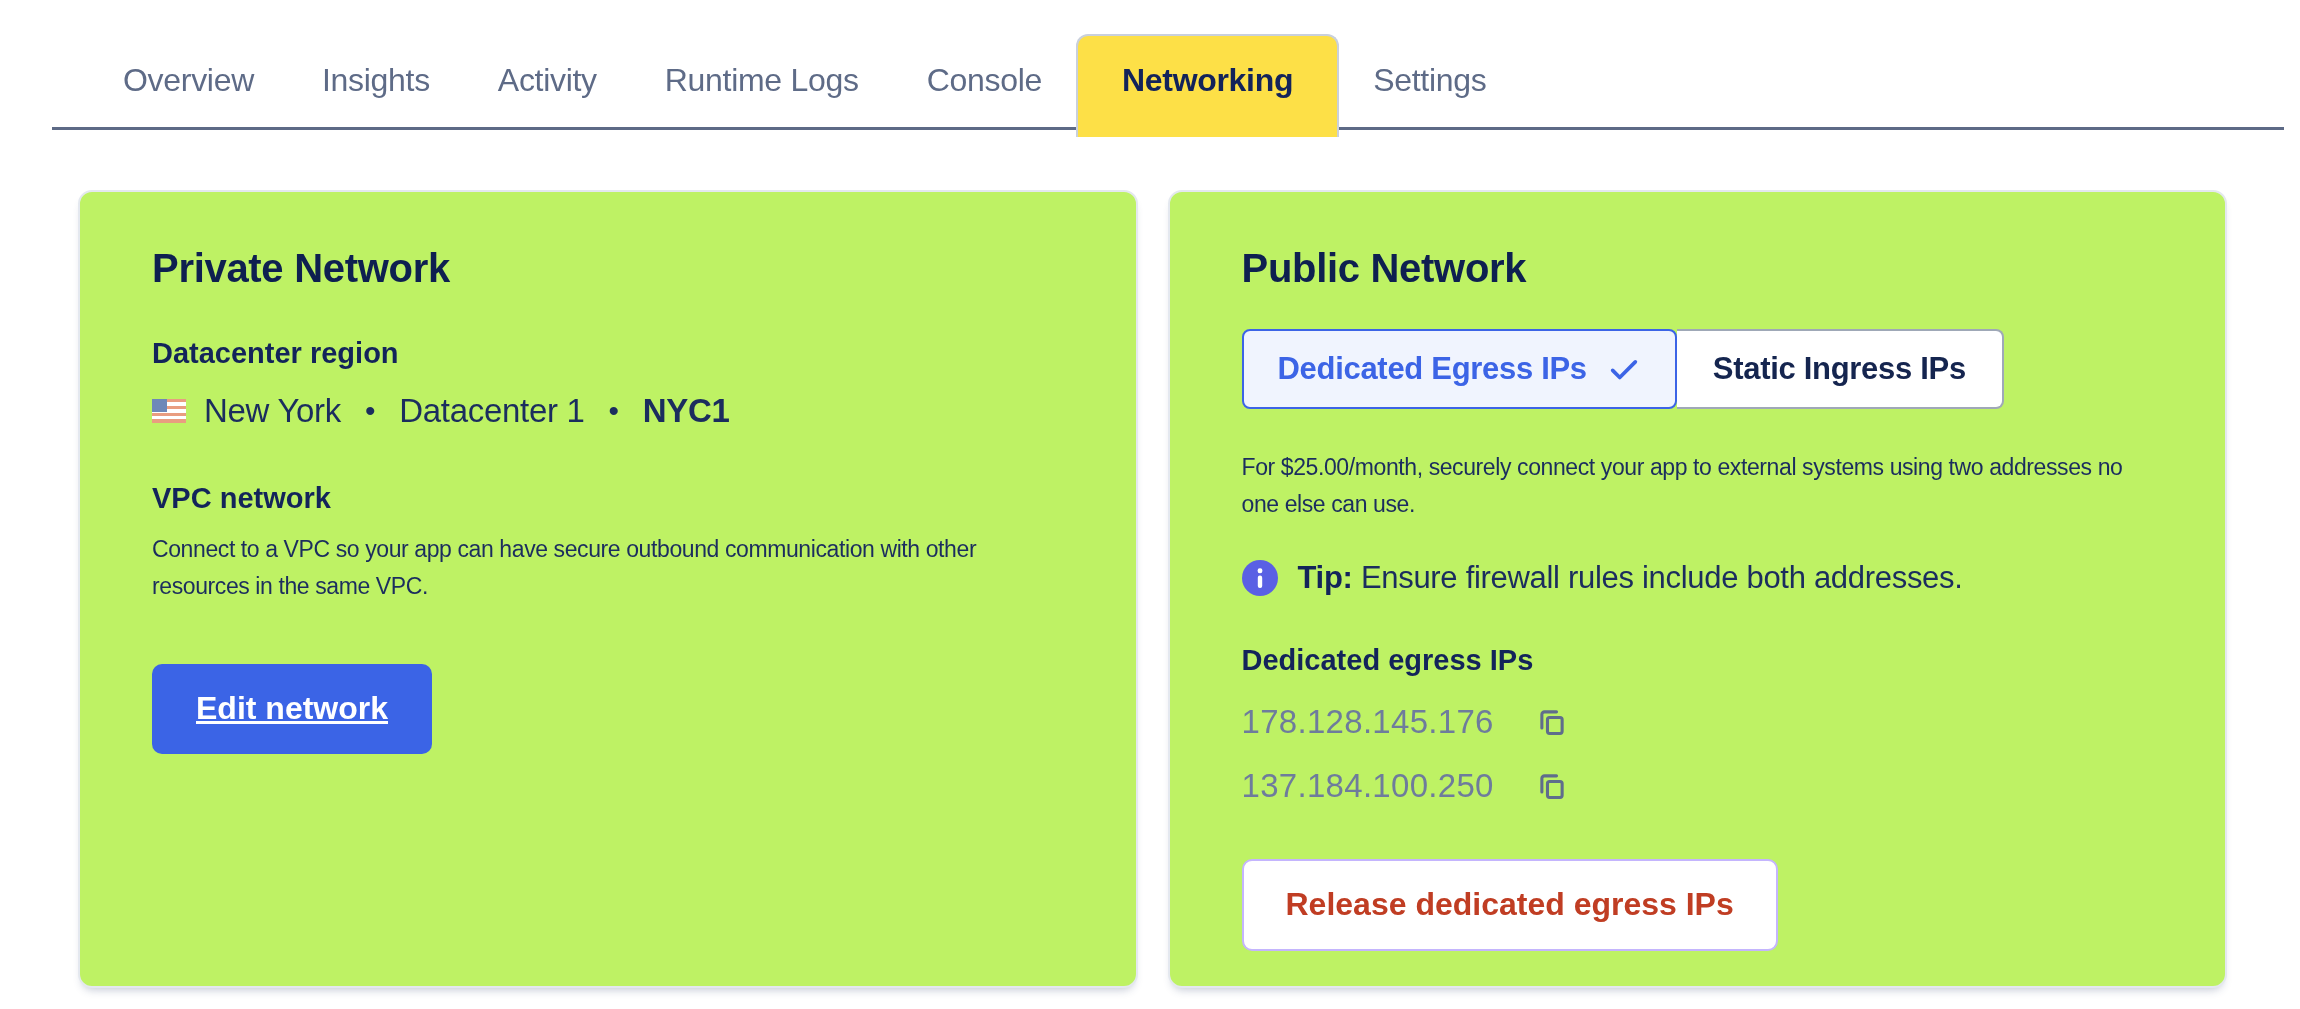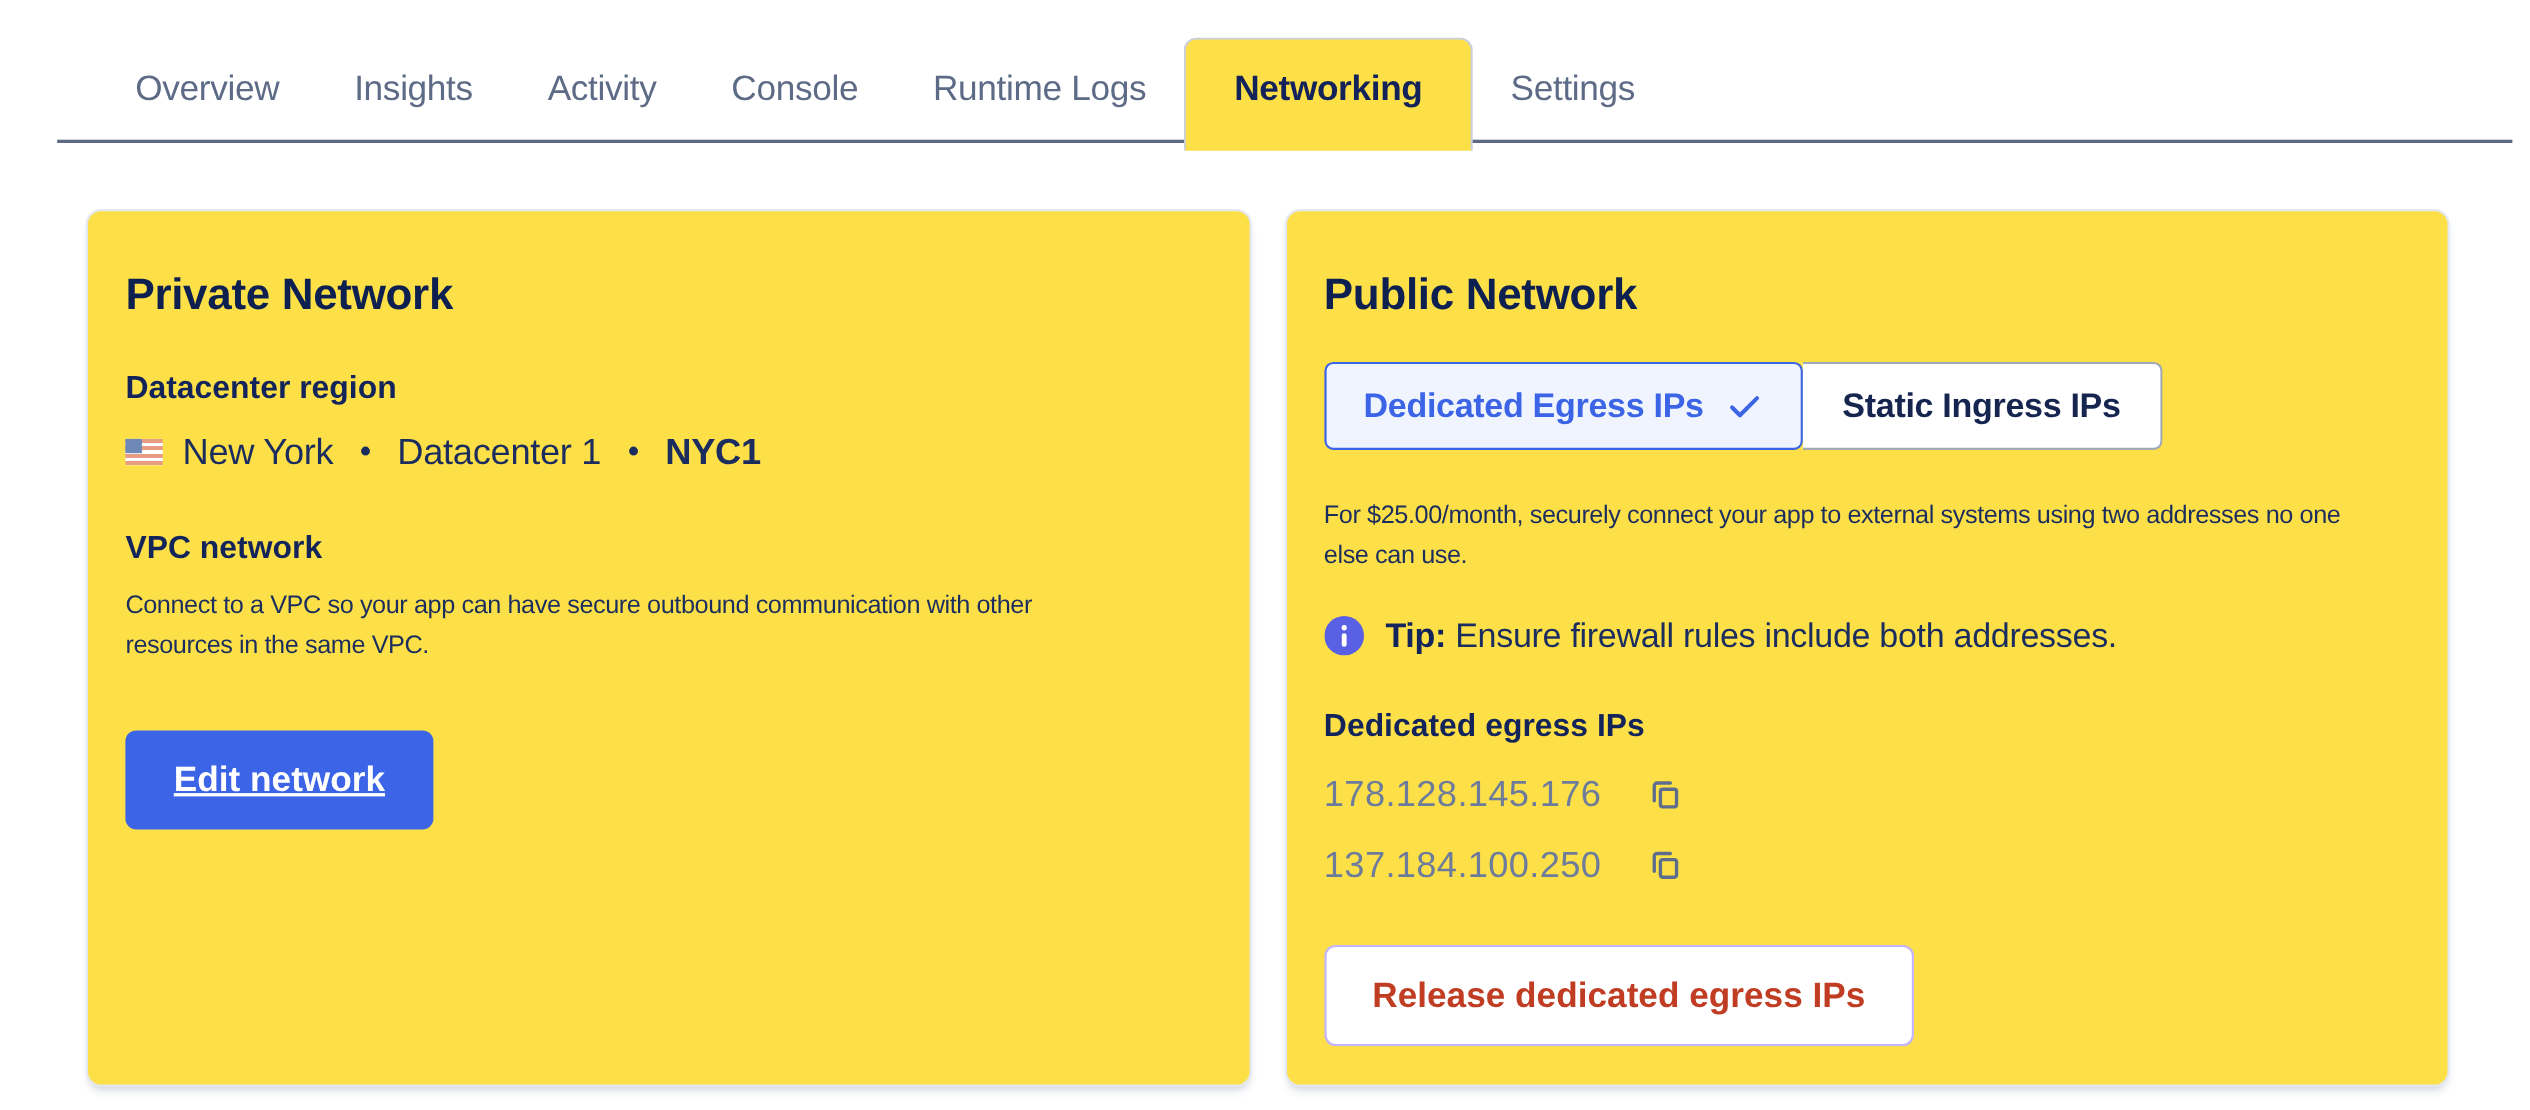--- a/index.html
+++ b/index.html
@@ -12,24 +12,24 @@
     border-bottom:3px solid #5d6a86; }
   .tab { font-size:32px; color:#5e6b87; padding:22px 34px 28px;
     white-space:nowrap; cursor:pointer; letter-spacing:-0.3px; }
   .tab.active { color:#13235a; font-weight:700; background:#fde047;
     border:2px solid #c9d0dc; border-bottom:none;
     border-radius:12px 12px 0 0; margin-bottom:-10px;
     padding:26px 44px 38px; }
 
   
   .cards { display:flex; gap:30px; margin:60px 73px 0 78px; }
-  .card { flex:1; height:798px; background:#fde047;
+  .card { flex:1; height:798px; background:#bef264;
     border:2px solid #e4e8ef; border-radius:14px;
     box-shadow:0 6px 9px -4px rgba(50,70,110,.28);
-    padding:54px 34px; }
+    padding:54px 72px; }
   .card h2 { font-size:40px; font-weight:700; color:#0e2050;
     letter-spacing:-0.3px; }
 
   .field-label { font-size:29px; font-weight:700; color:#13245a; }
   .body-text { font-size:23px; color:#1b2d5e; line-height:1.62;
     letter-spacing:-0.4px; }
 
   
   .dc-label { margin-top:46px; }
   .region-row { display:flex; align-items:center; gap:18px;
@@ -70,22 +70,22 @@
     border:2px solid #c4b5fd; border-radius:10px; color:#c03d23;
     font-size:32px; font-weight:700; font-family:inherit; cursor:pointer; }
 </style>
 </head>
 <body>
 
 <nav class="tabbar">
   <div class="tab">Overview</div>
   <div class="tab">Insights</div>
   <div class="tab">Activity</div>
+  <div class="tab">Runtime Logs</div>
   <div class="tab">Console</div>
-  <div class="tab">Runtime Logs</div>
   <div class="tab active">Networking</div>
   <div class="tab">Settings</div>
 </nav>
 
 <main class="cards">
 
   <section class="card">
     <h2>Private Network</h2>
 
     <div class="field-label dc-label">Datacenter region</div>

